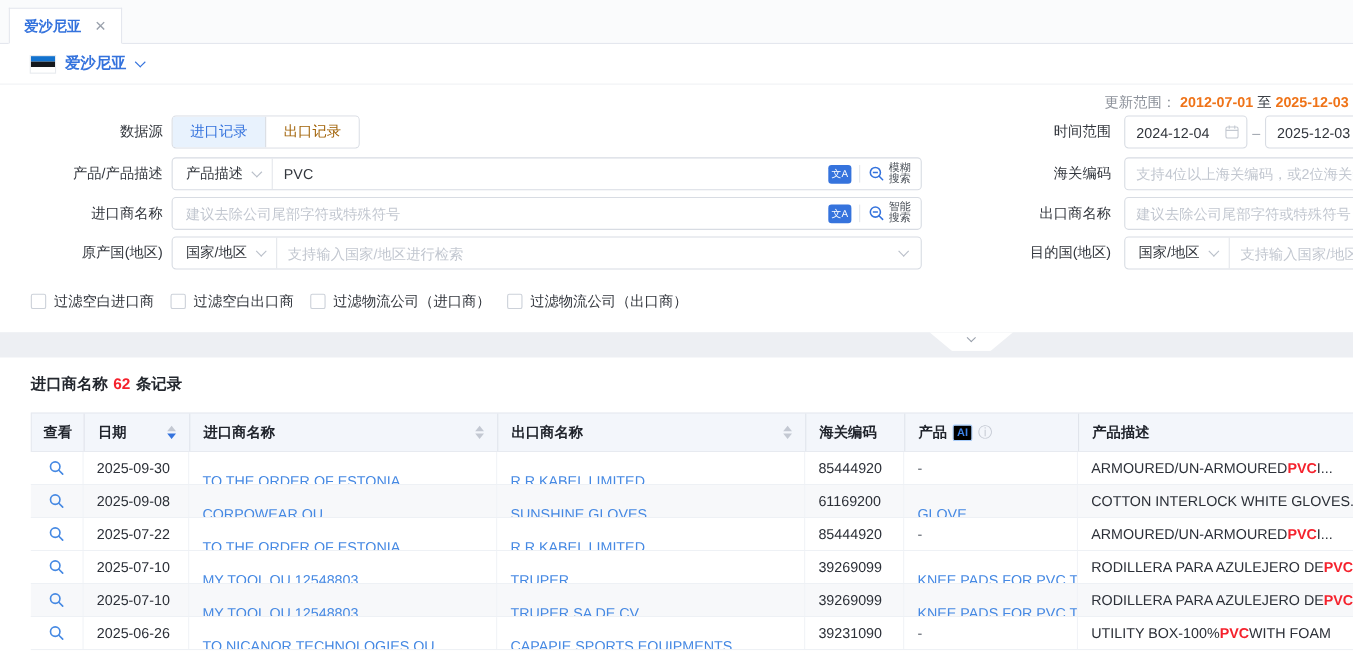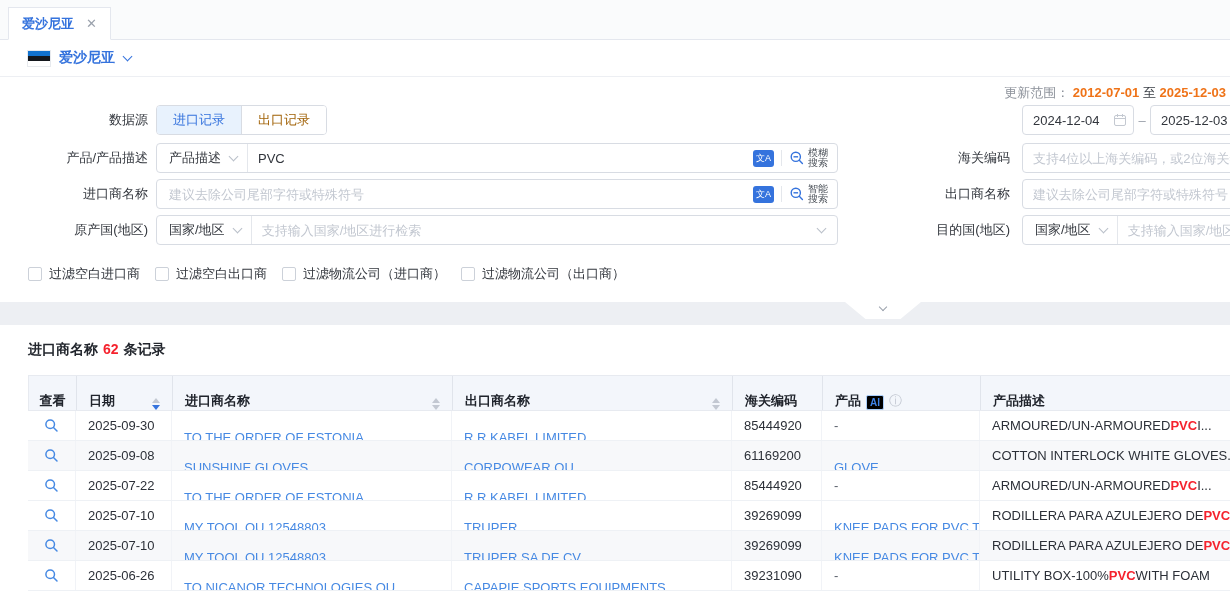--- a/index.html
+++ b/index.html
@@ -70,21 +70,21 @@
   
   .collapse-notch { position:absolute; left:845px; bottom:-17px; width:76px; height:17px; background:#fff;
     clip-path:polygon(0 0,100% 0,73% 100%,27% 100%); display:flex; align-items:flex-start; justify-content:center; cursor:pointer; z-index:5; }
   .collapse-notch .chev { margin-top:2px; width:6px; height:6px; border-color:#9aa1ac; }
   
   .results { margin-top:23px; background:#fff; height:269px; position:relative; }
   .summary { position:absolute; top:16px; left:28px; font-weight:bold; font-size:14px; color:#23272e; }
   .summary .count { color:var(--count-red,#f5222d); margin:0 5px; }
   .table { position:absolute; top:50px; left:28px; }
   .thead { display:flex; height:36px; background:#f3f6fb; border:1px solid #e7eaf0; }
-  .th { display:flex; align-items:flex-end; gap:5px; padding:0 12px; font-weight:bold; font-size:13px;
+  .th { display:flex; align-items:center; gap:5px; padding:0 12px; font-weight:bold; font-size:13px;
     color:#20242c; border-right:1px solid #e0e4eb; white-space:nowrap; overflow:hidden; }
   .th:last-child { border-right:none; }
   .th.center { justify-content:center; padding:0 4px; }
   .sort { display:flex; flex-direction:column; gap:2px; margin-left:auto; cursor:pointer; }
   .caret-up { width:0; height:0; border-left:4px solid transparent; border-right:4px solid transparent; border-bottom:5px solid #c3c8d2; }
   .caret-down { width:0; height:0; border-left:4px solid transparent; border-right:4px solid transparent; border-top:5px solid #c3c8d2; }
   .caret-down.on { border-top-color:var(--accent,#3573dd); }
   .ai-badge { font-size:10px; font-weight:bold; color:#3e83e8; background:#000000; border:1px solid #a9cdfa;
     border-radius:2px; padding:0 3px; line-height:13px; }
   .info-icon { color:#c3c8d2; font-size:13px; font-weight:normal; }
@@ -126,20 +126,21 @@
     <span class="ur-to">至</span>
     <span class="ur-date">2025-12-03</span>
   </div>
 
   <div class="f-row" style="top:28px">
     <div class="lbl lbl-l">数据源</div>
     <div class="ctrl-l segment" id="segment">
         <span class="seg-opt sel">进口记录</span>
         <span class="seg-opt">出口记录</span>
       </div>
+    <div class="lbl lbl-r">时间范围</div>
     <div class="ctrl-r date-range">
       <span class="date-wrap">
         <input class="text-input" style="width: 112px; padding-right: 26px;" value="2024-12-04">
         <span class="cal"><svg width="14" height="14" viewBox="0 0 14 14">
               <rect x="1.5" y="2.5" width="11" height="10" rx="1.5" fill="none" stroke="#c4c9d1"></rect>
               <line x1="4.5" y1="1" x2="4.5" y2="4" stroke="#c4c9d1"></line>
               <line x1="9.5" y1="1" x2="9.5" y2="4" stroke="#c4c9d1"></line>
               <line x1="1.5" y1="5.5" x2="12.5" y2="5.5" stroke="#c4c9d1"></line>
             </svg></span>
       </span>
@@ -322,24 +323,24 @@
         <div class="td center" style="width: 48px;">
           <span class="view-btn">
             <svg width="15" height="15" viewBox="0 0 15 15">
               <circle cx="6.2" cy="6.2" r="4.3" fill="none" stroke="#4689e3" stroke-width="1.5"></circle>
               <line x1="9.5" y1="9.5" x2="13" y2="13" stroke="#4689e3" stroke-width="1.5" stroke-linecap="round"></line>
             </svg>
           </span>
         </div>
         <div class="td" style="width: 96px;">2025-09-08</div>
         <div class="td" style="width: 280px;">
+          <span class="link">CORPOWEAR OU</span>
+        </div>
+        <div class="td" style="width: 280px;">
           <span class="link">SUNSHINE GLOVES</span>
-        </div>
-        <div class="td" style="width: 280px;">
-          <span class="link">CORPOWEAR OU</span>
         </div>
         <div class="td" style="width: 90px;">61169200</div>
         <div class="td" style="width: 158px;">
           <span class="link">GLOVE</span>
         </div>
         <div class="td" style="width: 330px; border-right: none;">
           <span>COTTON INTERLOCK WHITE GLOVES...</span>
         </div>
       </div>
       <div class="tr">

